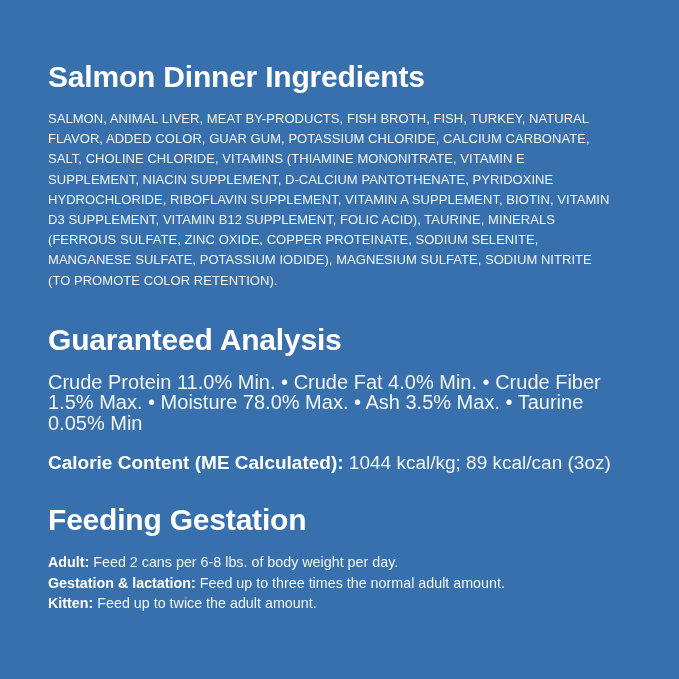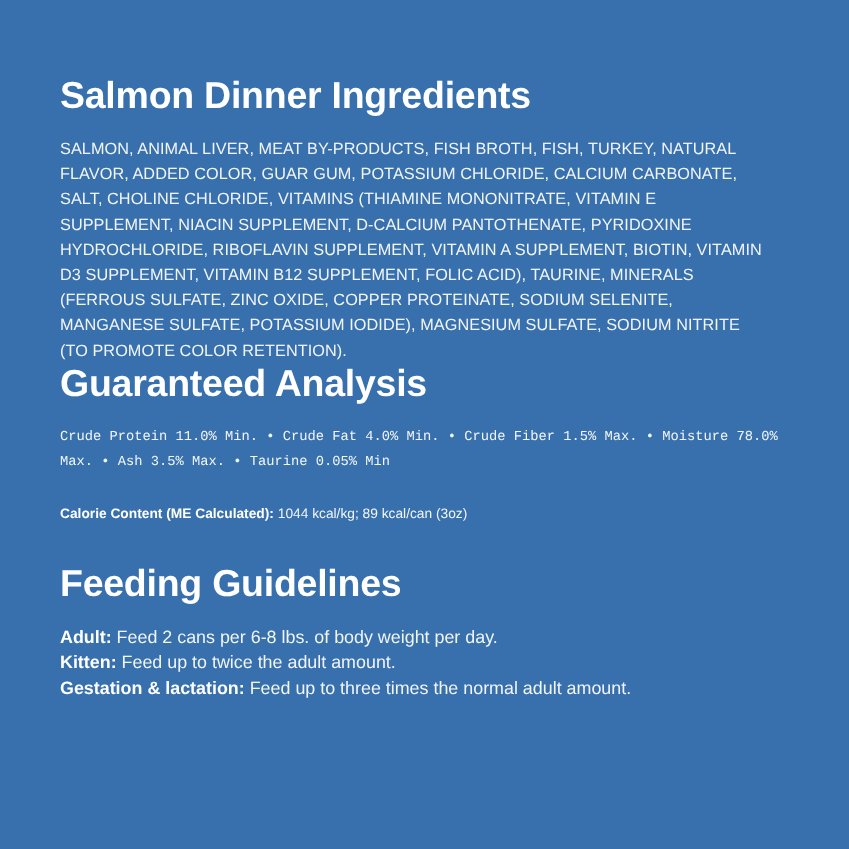--- a/index.html
+++ b/index.html
@@ -36,29 +36,28 @@
   .ingredients-body {
     font-size: 13px;
     line-height: 20.2px;
     color: #f2f5f8;
     letter-spacing: 0.05px;
     max-width: 566px;
     margin: 0;
     text-transform: uppercase;
   }
   .analysis-body {
-    font-size: 11px;
+    font-size: 20px;
     line-height: 20.4px;
     color: #f2f5f8;
     max-width: 580px;
     margin: 0;
-    font-family: Liberation Mono, monospace;
   }
   .calorie-line {
-    font-size: 11px;
+    font-size: 19px;
     line-height: 20px;
     color: #f2f5f8;
     margin: 20px 0 0 0;
   }
   .calorie-line b {
     font-weight: bold;
     color: #ffffff;
   }
   .feeding-list {
     font-size: 14.3px;
@@ -68,21 +67,21 @@
   }
   .feeding-list .row {
     white-space: nowrap;
   }
   .feeding-list .row b {
     font-weight: bold;
     color: #ffffff;
     text-align: center;
   }
   .sec-ingredients { margin-bottom: 0; }
-  .sec-analysis { }
+  .sec-analysis { margin-top: 32px; }
   .sec-feeding { margin-top: 30px; }
 </style>
 </head>
 <body>
 
 <div class="page">
 
   <div class="section sec-ingredients">
     <h1 class="heading">Salmon Dinner Ingredients</h1>
     <p class="ingredients-body">SALMON, ANIMAL LIVER, MEAT BY-PRODUCTS, FISH BROTH, FISH, TURKEY, NATURAL FLAVOR, ADDED COLOR, GUAR GUM, POTASSIUM CHLORIDE, CALCIUM CARBONATE, SALT, CHOLINE CHLORIDE, VITAMINS (THIAMINE MONONITRATE, VITAMIN E SUPPLEMENT, NIACIN SUPPLEMENT, d-CALCIUM PANTOTHENATE, PYRIDOXINE HYDROCHLORIDE, RIBOFLAVIN SUPPLEMENT, VITAMIN A SUPPLEMENT, BIOTIN, VITAMIN D3 SUPPLEMENT, VITAMIN B12 SUPPLEMENT, FOLIC ACID), TAURINE, MINERALS (FERROUS SULFATE, ZINC OXIDE, COPPER PROTEINATE, SODIUM SELENITE, MANGANESE SULFATE, POTASSIUM IODIDE), MAGNESIUM SULFATE, SODIUM NITRITE (TO PROMOTE COLOR RETENTION).</p>
@@ -91,30 +90,30 @@
   <div class="section sec-analysis">
     <h1 class="heading">Guaranteed Analysis</h1>
     <p class="analysis-body">Crude Protein 11.0% Min. • Crude Fat 4.0% Min. • Crude Fiber 1.5% Max. • Moisture 78.0% Max. • Ash 3.5% Max. • Taurine 0.05% Min</p>
     <p class="calorie-line">
       <b>Calorie Content (ME Calculated):</b>
       <span>1044 kcal/kg; 89 kcal/can (3oz)</span>
     </p>
   </div>
 
   <div class="section sec-feeding">
-    <h1 class="heading">Feeding Guidelines</h1>
+    <h1 class="heading">Feeding Gestation</h1>
     <div class="feeding-list">
       <div class="row">
         <b>Adult:</b>
         <span>Feed 2 cans per 6-8 lbs. of body weight per day.</span>
       </div>
       <div class="row">
+        <b>Gestation &amp; lactation:</b>
+        <span>Feed up to three times the normal adult amount.</span>
+      </div>
+      <div class="row">
         <b>Kitten:</b>
         <span>Feed up to twice the adult amount.</span>
-      </div>
-      <div class="row">
-        <b>Gestation &amp; lactation:</b>
-        <span>Feed up to three times the normal adult amount.</span>
       </div>
     </div>
   </div>
 
 </div>
 
 </body></html>

